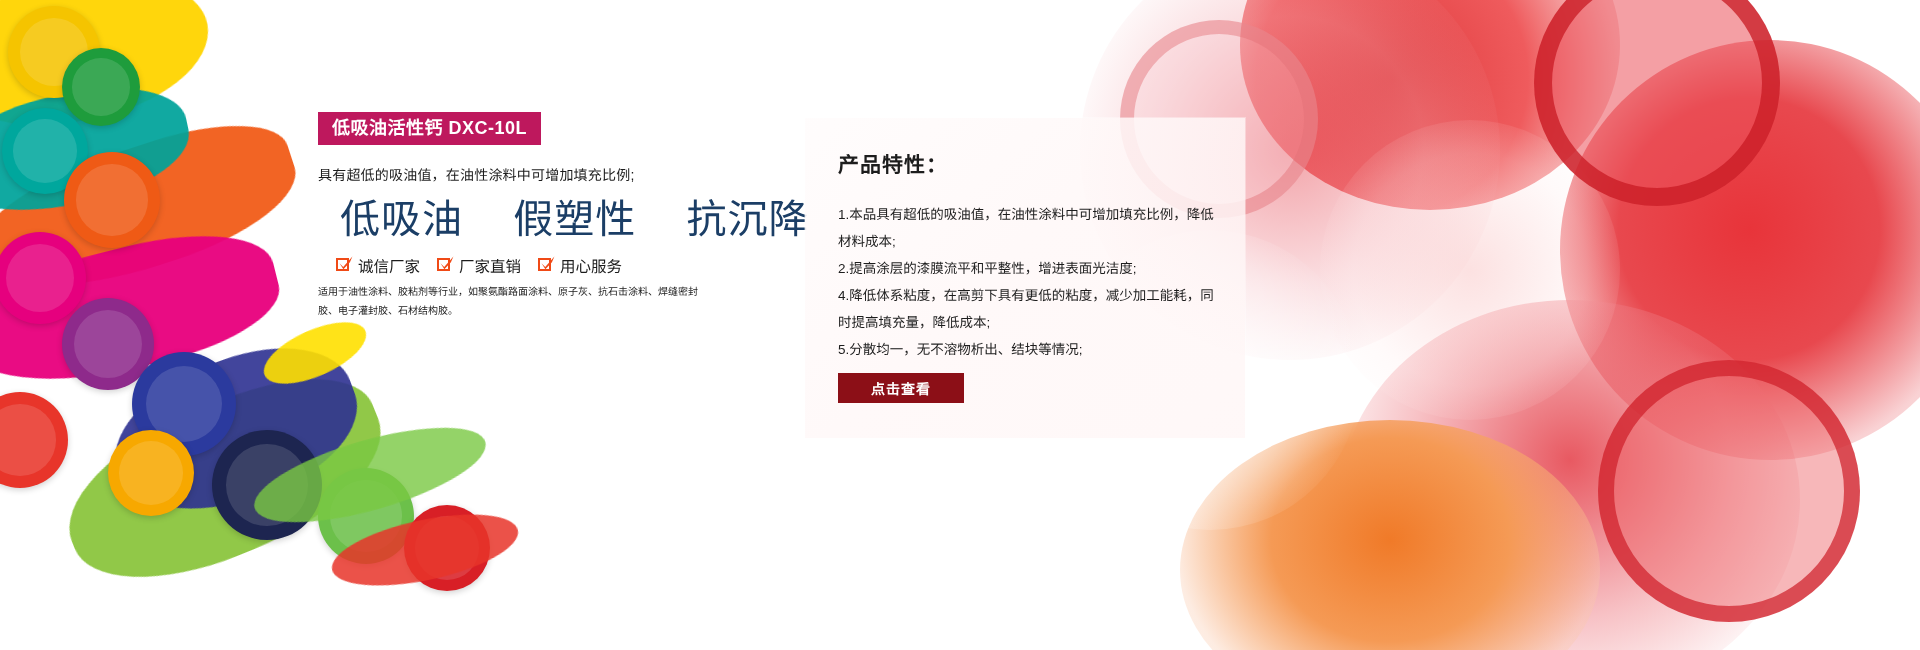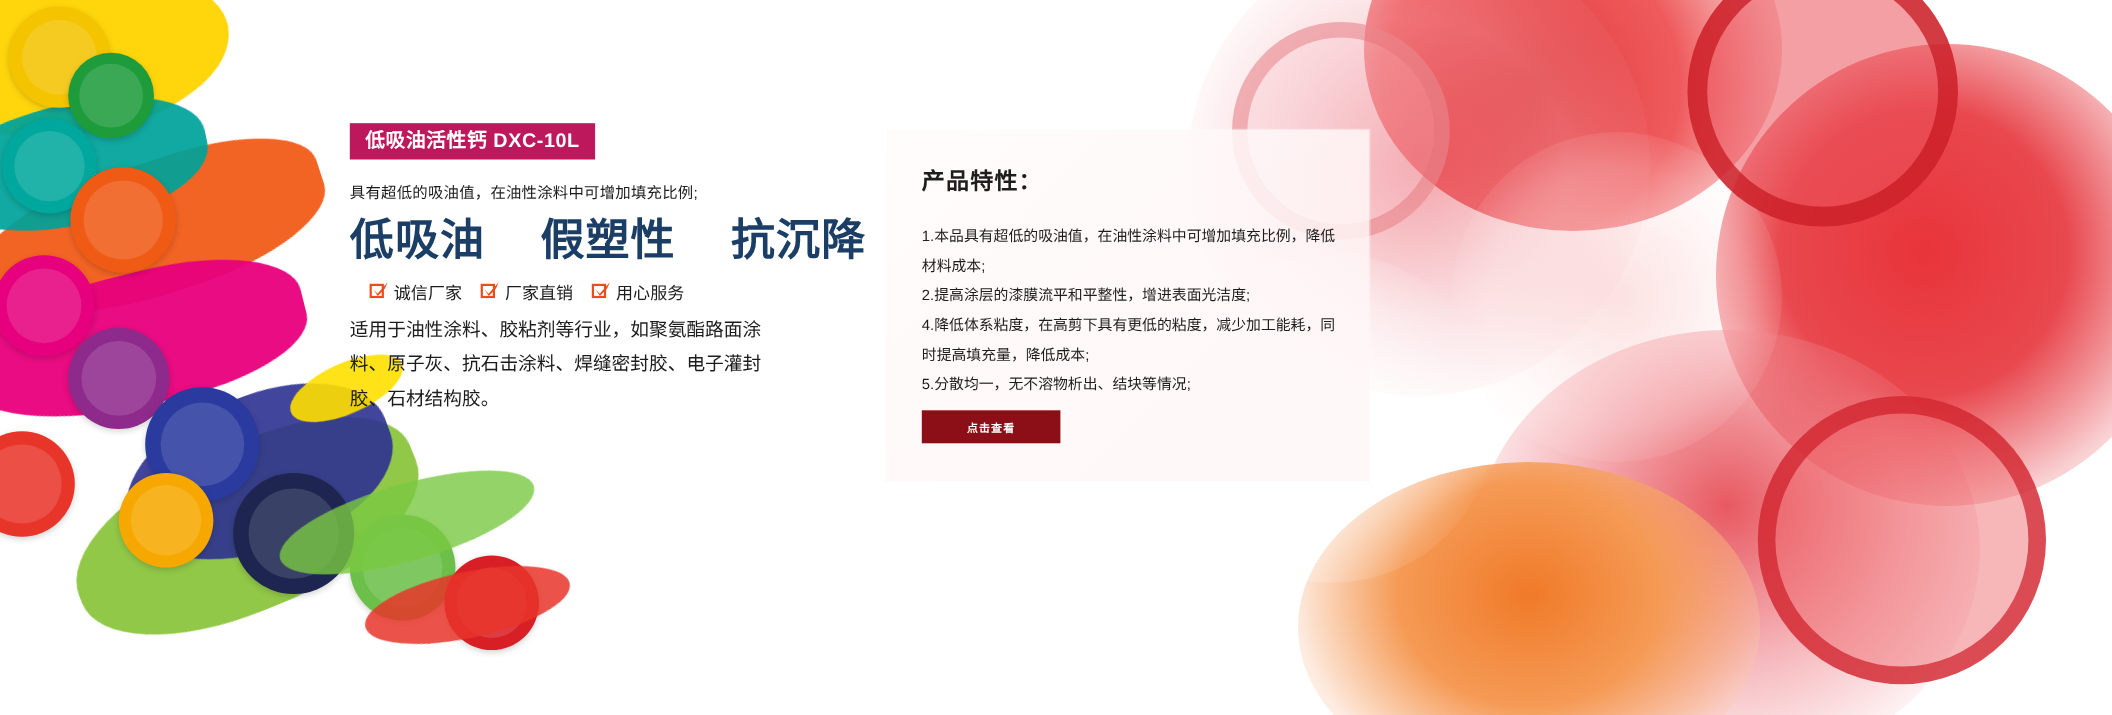--- a/index.html
+++ b/index.html
@@ -30,48 +30,48 @@
   .tag{
     display:inline-block;background:#be185d;color:#fff;
     font-size:18px;font-weight:bold;letter-spacing:.5px;
     padding:7px 14px 8px 14px;line-height:1;white-space:nowrap;
   }
   .sub{
     margin-top:20px;font-size:14px;color:#1c1c1c;line-height:1.5;
     letter-spacing:.2px;white-space:nowrap;
   }
   .headline{
-    margin-top:12px;font-size:40px;font-weight:bold;color:#1b3e66;
-    letter-spacing:1px;line-height:1.05;white-space:nowrap;
+    margin-top:12px;font-size:40px;font-weight:normal;color:#1b3e66;
+    letter-spacing:1px;line-height:1.05;white-space:nowrap;margin-left:22px;
   }
   .headline span{display:inline-block;}
   .headline .gap{width:26px;}
 
   .features{margin-top:14px;display:flex;gap:17px;padding-left:18px;}
   .feat{display:flex;align-items:center;gap:5px;white-space:nowrap;}
   .chk{position:relative;width:17px;height:17px;flex:none;}
   .chk .box{position:absolute;left:0;top:1px;width:13px;height:13px;border:2px solid #f04a16;box-sizing:border-box;}
   .chk .tick{position:absolute;left:1px;top:-2px;width:17px;height:17px;}
   .feat-label{font-size:15.5px;color:#1c1c1c;}
 
   .section-title{margin-top:16px;font-size:20px;font-weight:bold;color:#1c1c1c;letter-spacing:.5px;}
-  .section-body{margin-top:7px;font-size:17px;color:#1c1c1c;line-height:1.85;width:392px;}
+  .section-body{margin-top:7px;font-size:10px;color:#1c1c1c;line-height:1.85;width:392px;}
 
   
   .panel{
     position:absolute;left:805px;top:118px;width:440px;height:320px;
     background:linear-gradient(135deg,rgba(255,252,252,.90) 0%,rgba(255,248,248,.86) 45%,rgba(255,246,246,.80) 100%);
     box-shadow:0 0 0 1px rgba(255,255,255,.35);
   }
   .panel-title{position:absolute;left:33px;top:30px;font-size:21px;font-weight:bold;color:#1d1d1d;letter-spacing:1px;}
   .panel-list{position:absolute;left:33px;top:83px;width:380px;font-size:13.5px;color:#1d1d1d;line-height:2.0;}
   .panel-list div{white-space:normal;}
   .cta{
     position:absolute;left:33px;top:255px;width:126px;height:30px;
-    background:#8c0f17;color:#ffffff;font-size:10px;font-weight:bold;letter-spacing:1px;
+    background:#8c0f17;color:#ffffff;font-size:14px;font-weight:bold;letter-spacing:1px;
     display:flex;align-items:center;justify-content:center;cursor:pointer;border:none;
     font-family:"Liberation Sans","DejaVu Sans",sans-serif;
   }
 </style>
 </head>
 <body>
 
 <div class="banner">
 
   <div class="left-art">

